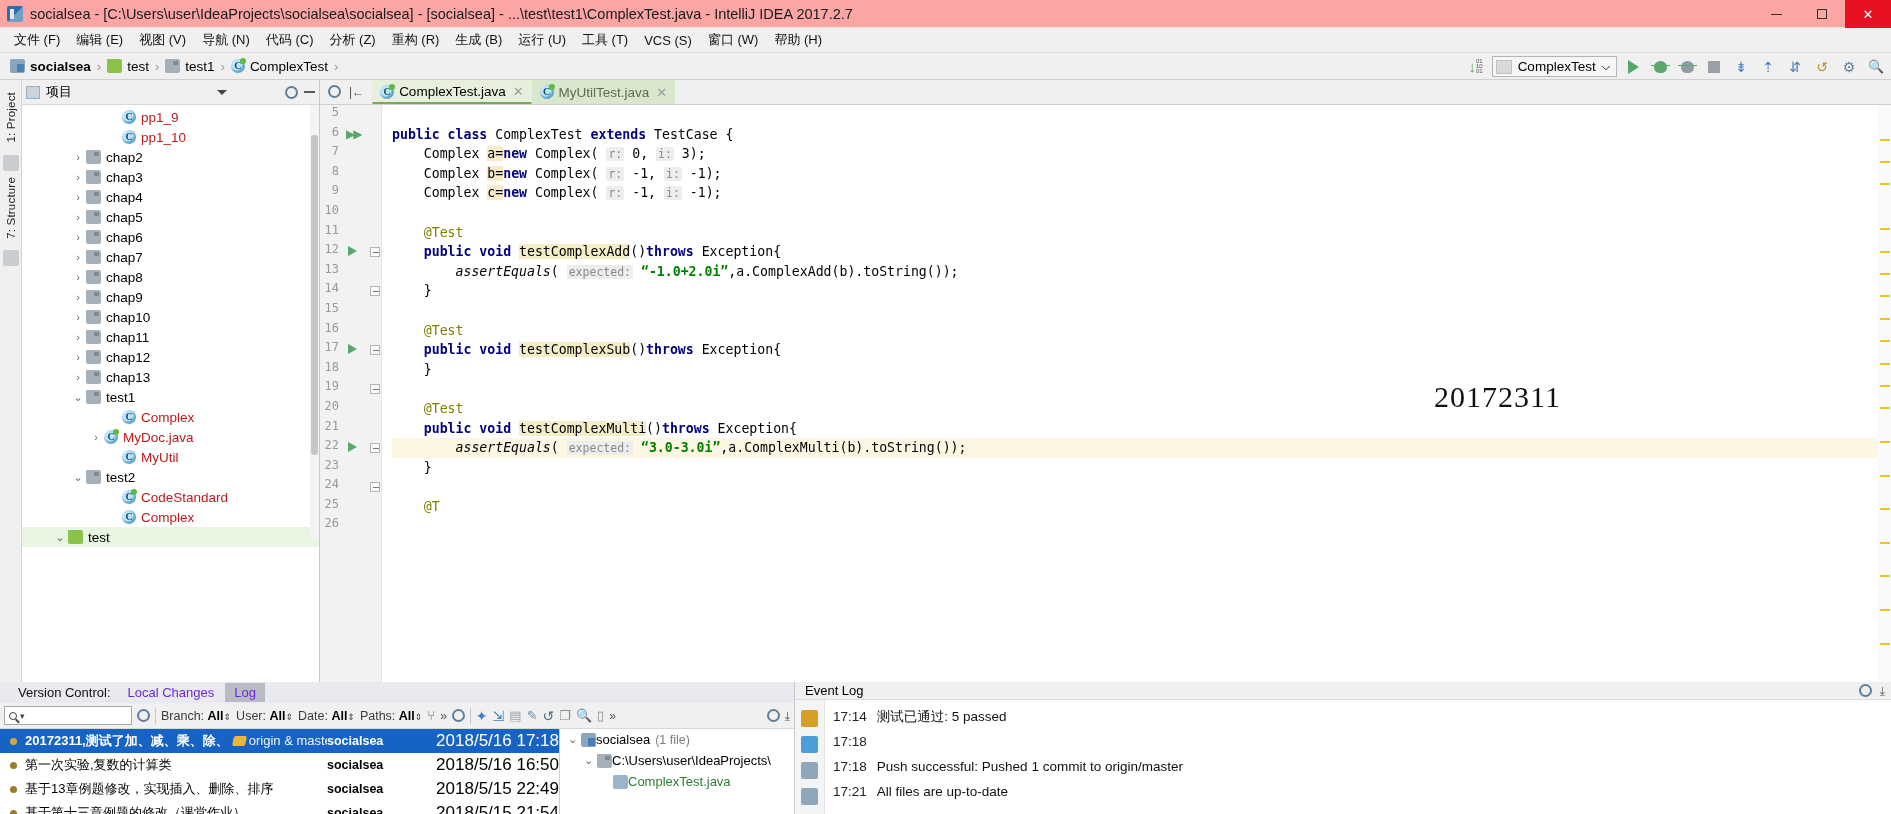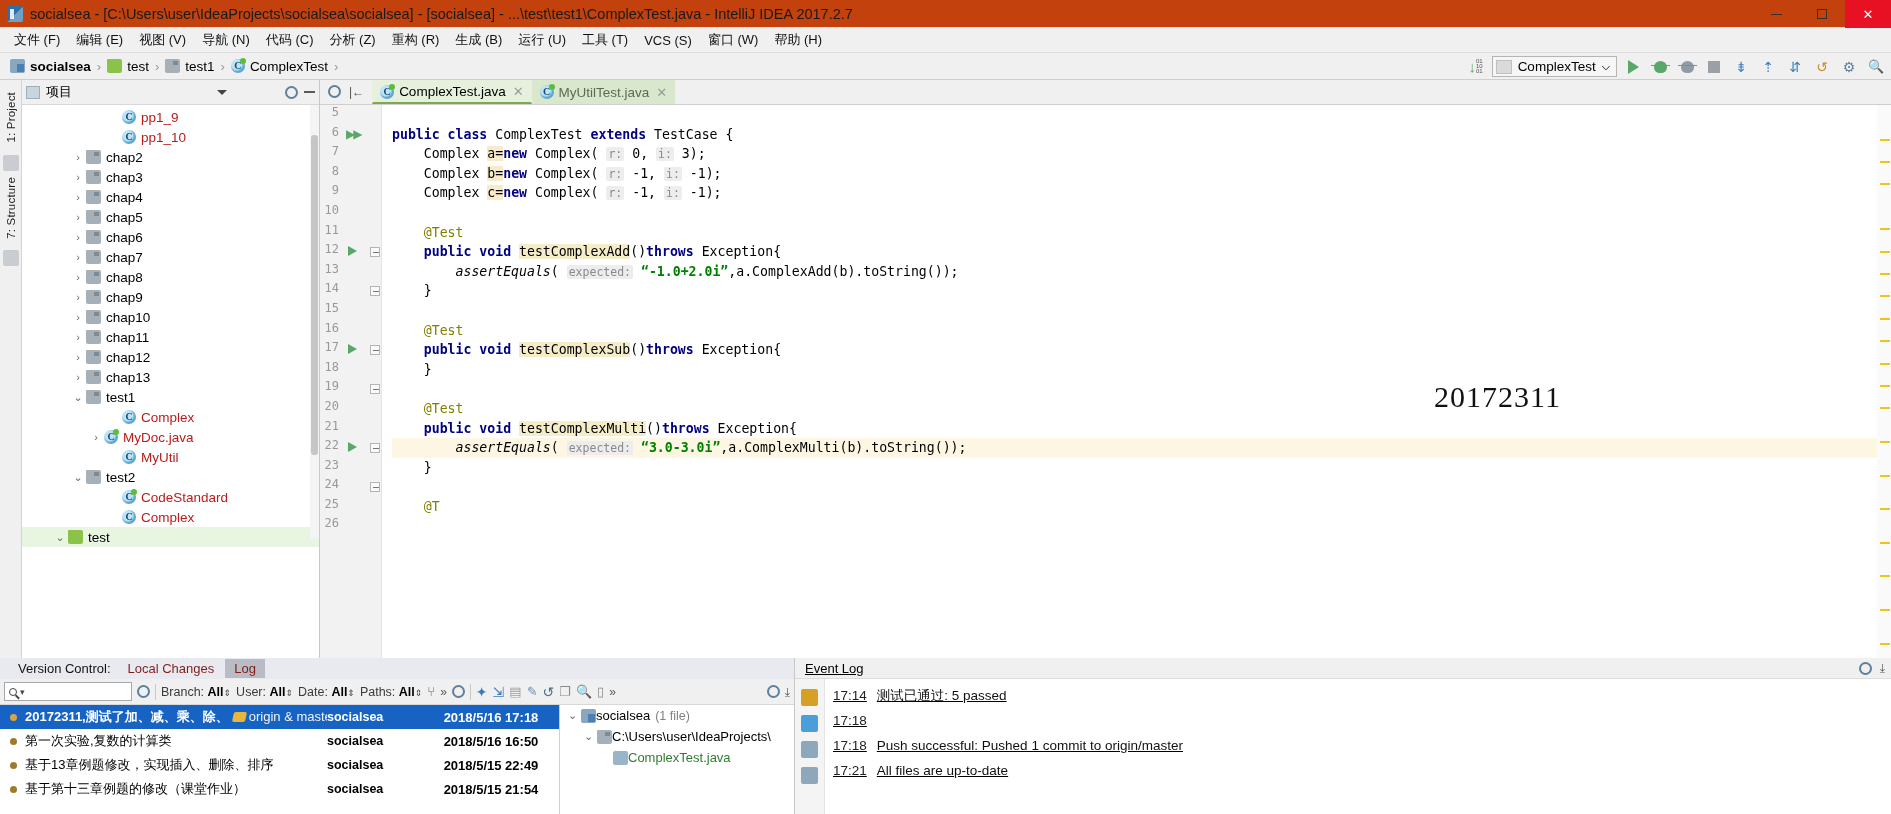--- a/index.html
+++ b/index.html
@@ -8,21 +8,21 @@
     font-family: "Liberation Sans", sans-serif;
     font-size: 13px;
     background: #f0f0f0;
     overflow: hidden;
     color: #000;
   }
   .app { position: relative; width: 1891px; height: 814px; }
 
   
   .titlebar {
-    height: 28px; background: #c2410c; display: flex; align-items: center;
+    height: 28px; background: #fca5a5; display: flex; align-items: center;
     border-bottom: 1px solid #e3e3e3; position: relative;
   }
   .titlebar .appicon {
     width: 16px; height: 16px; margin: 0 7px 0 7px; flex: none;
     background: linear-gradient(135deg,#2f6fa8 0 50%, #6f9fc6 50% 100%);
     border-radius: 2px; position: relative;
   }
   .titlebar .appicon::after{
     content:""; position:absolute; left:3px; top:3px; width:4px; height:10px;
     background:#fff; opacity:.85;
@@ -176,25 +176,25 @@
     font-family: "Liberation Serif", serif; letter-spacing: 1px;
   }
   .editor-scrollbar { position: absolute; right: 0; top: 0; bottom: 0; width: 14px; background: #fafafa; }
   .marker { position: absolute; right: 1px; width: 10px; height: 2px; background: #f0c419; }
   .breadcrumb-bottom {
     height: 24px; background: #f3f3f3; border-top: 1px solid #e0e0e0; display: flex; align-items: center;
     font-size: 13.5px; color: #555; padding-left: 66px; gap: 6px;
   }
 
   
-  .bottom-area { position: absolute; left: 0; right: 0; bottom: 0; height: 156px; display: flex; margin-top: 14px; }
+  .bottom-area { position: absolute; left: 0; right: 0; bottom: 0; height: 132px; display: flex; margin-top: 14px; }
   .vcs-panel { width: 795px; background: #f0f0f0; display: flex; flex-direction: column; border-right:1px solid #c8c8c8;}
   .vcs-tabs { height: 21px; display: flex; align-items: center; gap: 2px; padding-left: 18px; background:#e9eaf0; }
   .vcs-tabs .lbl { font-size: 13px; color: #111; margin-right: 6px; }
-  .vtab { font-size: 13px; padding: 2px 9px; color: #7f1d1d; }
+  .vtab { font-size: 13px; padding: 2px 9px; color: #6d28d9; }
   .vtab.active { background: #b9bcc4; }
   .vcs-toolbar {
     height: 26px; display: flex; align-items: center; gap: 5px; padding: 0 4px; background: #f0f0f0;
     border-bottom: 1px solid #d8d8d8;
   }
   .search-box {
     width: 128px; height: 19px; background: #fff; border: 1px solid #a8a8a8;
     display: flex; align-items: center; padding: 0 4px; gap: 3px;
   }
   .mag { width: 8px; height: 8px; border: 1.5px solid #444; border-radius: 50%; position: relative; }
@@ -202,31 +202,31 @@
   .filter-lbl { font-size: 12.5px; color: #3a3a3a; white-space: nowrap; }
   .filter-lbl b { color: #000; }
   .ud { font-size: 9px; color: #444; }
   .commit-list { flex: 1; background: #fff; overflow: hidden; }
   .commit-row { height: 24px; display: flex; align-items: center; font-size: 13px; padding-left: 10px; position: relative; }
   .commit-row.selected { background: #1763c4; color: #fff; }
   .commit-dot { width: 7px; height: 7px; border-radius: 50%; background: #9c7c2b; flex: none; margin-right: 8px; }
   .commit-row.selected .commit-dot { background: #d9a441; }
   .commit-msg { flex: 1; white-space: nowrap; overflow: hidden; }
   .commit-author { width: 96px; font-weight: bold; font-size: 12.5px; }
-  .commit-date { width: 136px; font-weight: bold; font-size: 13px; text-align: center; }
+  .commit-date { width: 136px; font-weight: normal; font-size: 17px; text-align: right; }
   .ref-tag { color: #f2f2f2; font-weight: normal; }
   .tag-ico { display:inline-block; width: 13px; height: 10px; background:#e8b63a; transform: skewX(-12deg); margin: 0 3px -1px 4px; border-radius:2px;}
 
   .changes-tree { width: 235px; background: #fff; border-left: 1px solid #cfcfcf; }
   .ch-row { height: 21px; display: flex; align-items: center; font-size: 13px; white-space: nowrap; }
   .ch-row .arrow { width: 17px; text-align: center; color: #6b6b6b; font-size: 11px; }
   .ch-count { color: #808080; margin-left: 5px; font-size: 12.5px; }
   .ch-file { color: #2f7d32; }
 
-  .eventlog-panel { flex: 1; background: #fdba74; display: flex; flex-direction: column; text-decoration: underline; }
+  .eventlog-panel { flex: 1; background: #fdba74; display: flex; flex-direction: column; }
   .el-head {
     height: 21px; display: flex; align-items: center; padding-left: 10px; background: #f0f0f0;
     font-size: 13px; border-bottom: 1px solid #dcdcdc; position: relative;
   }
   .el-head .right { position: absolute; right: 6px; display: flex; gap: 8px; align-items: center; }
   .el-body { flex: 1; background: #fff; display: flex; }
   .el-iconcol { width: 30px; background: #f4f4f4; border-right: 1px solid #e3e3e3; padding-top: 4px; }
   .el-iconcol .eico { width: 17px; height: 17px; margin: 6px auto 9px auto; border-radius: 2px; }
   .el-rows { flex: 1; padding-top: 4px; }
   .el-row { height: 25px; display: flex; align-items: center; gap: 10px; font-size: 13.5px; padding-left: 8px; }

